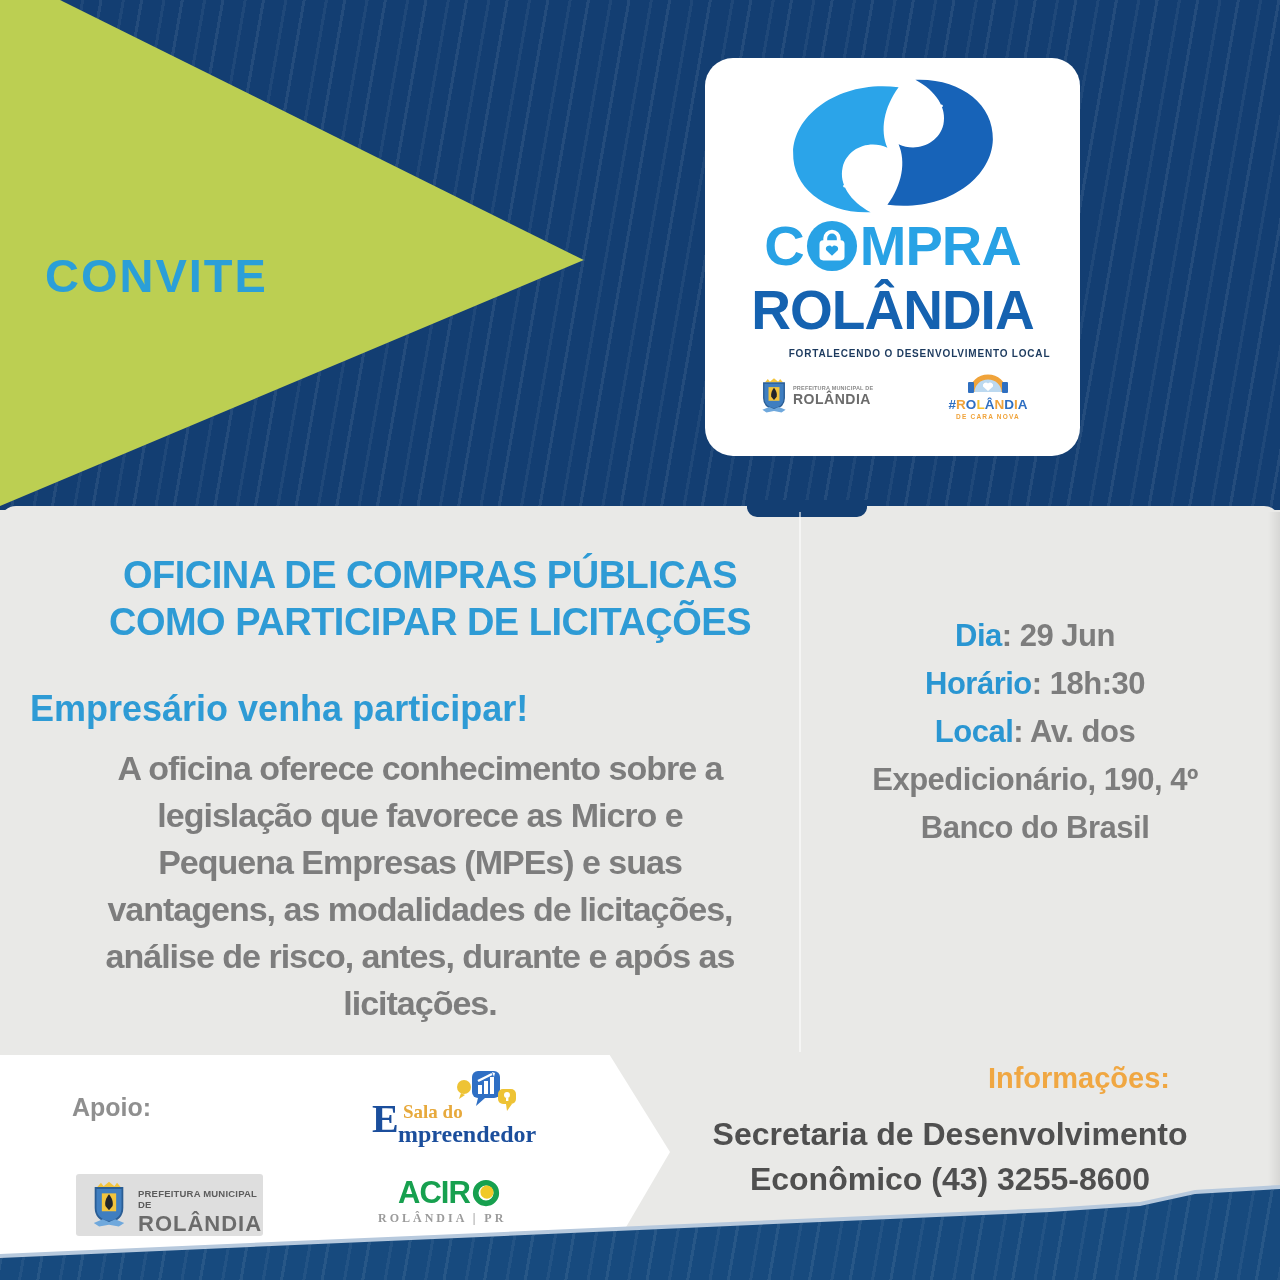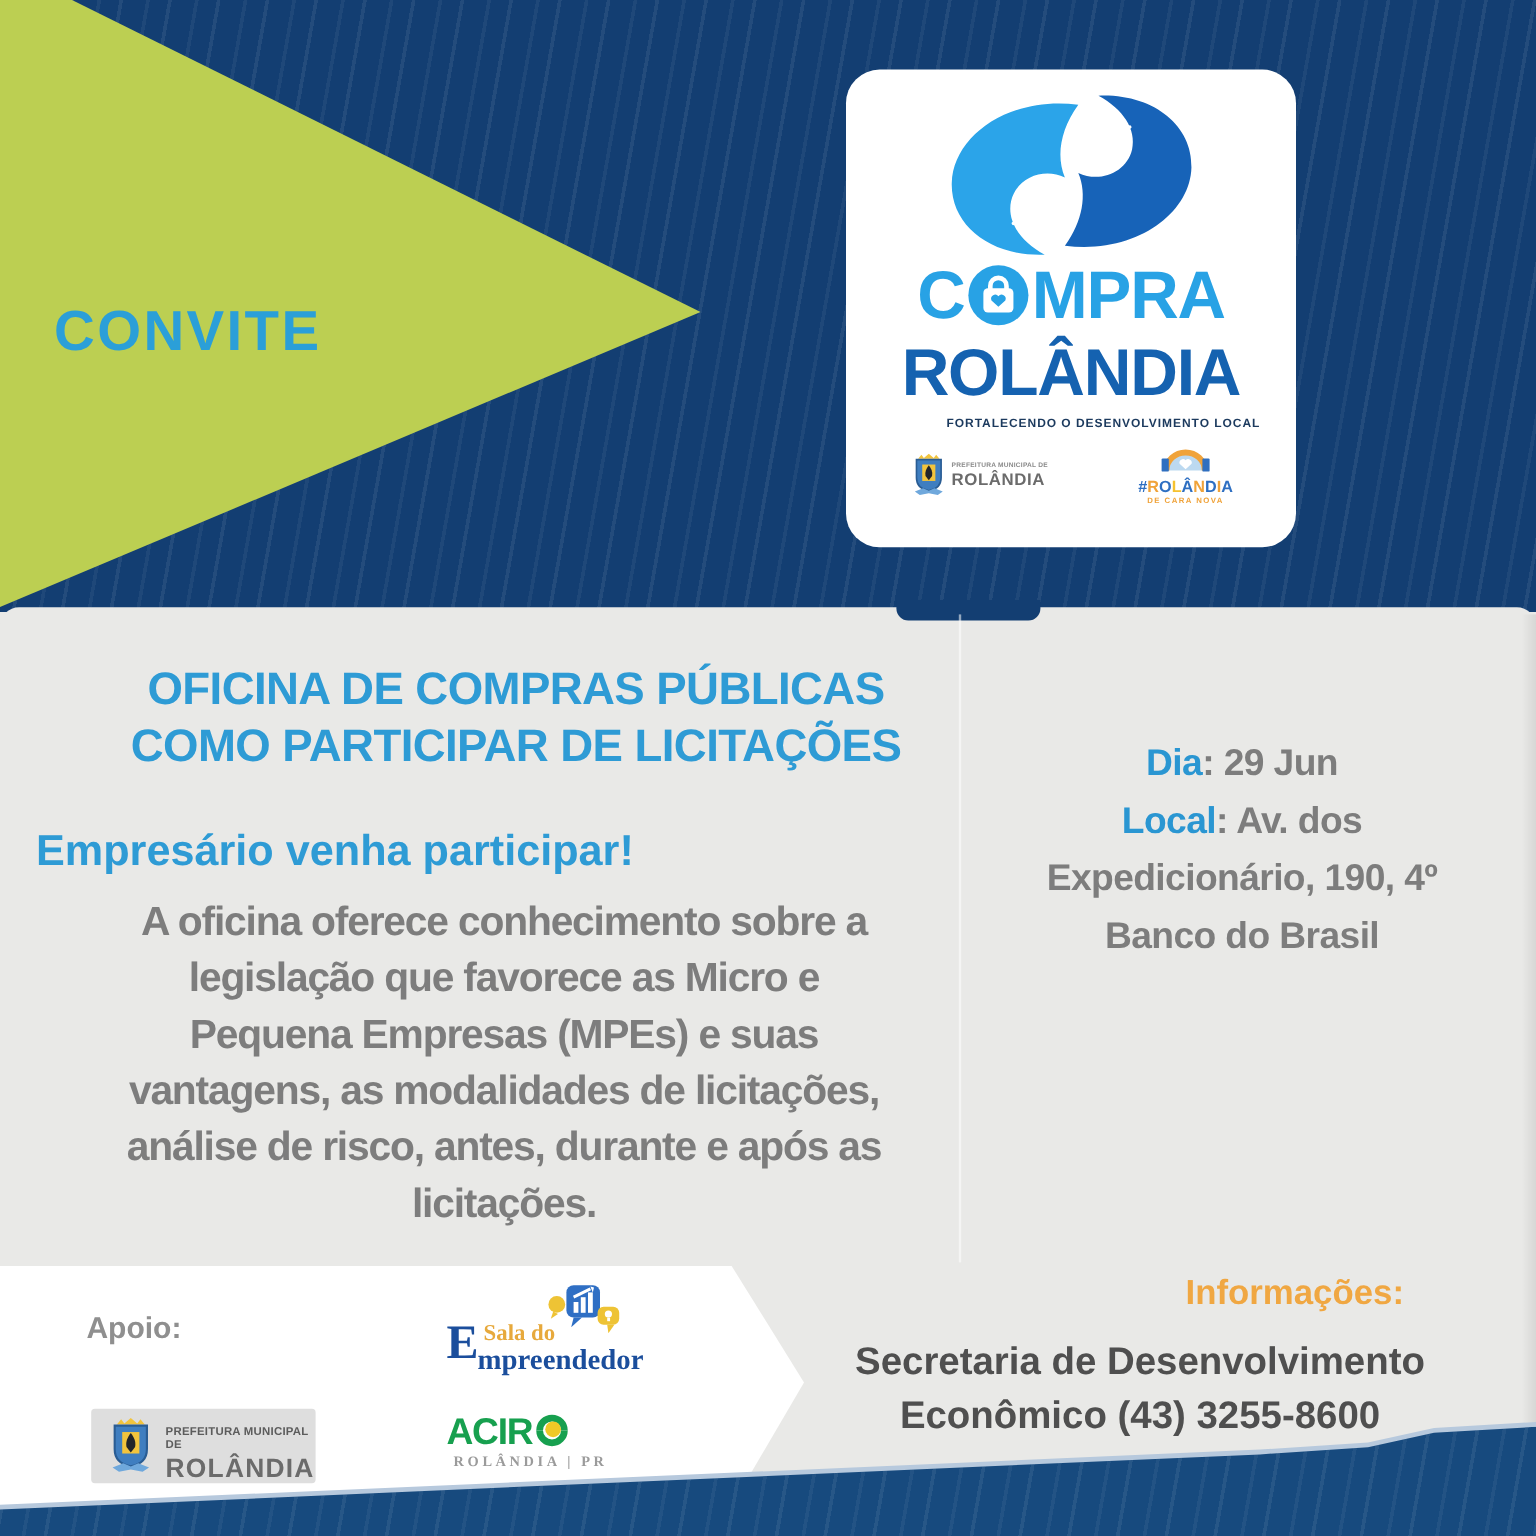--- a/index.html
+++ b/index.html
@@ -80,21 +80,21 @@
   .sala-bottom{position:absolute;left:26px;top:52px;font-size:24px;color:#1b4e9c;font-weight:bold;}
   .sala-icons{position:absolute;left:82px;top:0px;}
   
   .pref-box{position:absolute;left:76px;top:119px;width:187px;height:62px;background:#dedede;border-radius:3px;}
   .pref-box .shield{position:absolute;left:16px;top:7px;}
   .pref-text{position:absolute;left:62px;top:14px;}
   .pref-text .l1{font-size:9.5px;color:#5c5c5c;letter-spacing:.2px;}
   .pref-text .l2{font-size:22px;color:#6b6b6b;font-weight:800;letter-spacing:1px;margin-top:1px;}
   
   .acir{position:absolute;left:372px;top:122px;width:140px;}
-  .acir-row{display:flex;align-items:flex-start;}
+  .acir-row{display:flex;align-items:center;margin-left:26px;}
   .acir-word{font-size:31px;font-weight:800;color:#17a04f;letter-spacing:-1px;line-height:1;}
   .acir-sub{font-size:12px;color:#9b9b9b;letter-spacing:3px;margin-top:3px;margin-left:6px;font-family:Liberation Serif, serif;}
   
   .informacoes{position:absolute;left:850px;top:1062px;width:320px;text-align:right;font-size:29px;color:#f0a742;}
   .secretaria{position:absolute;left:670px;top:1112px;width:560px;text-align:center;color:#4f4f4f;
     font-size:32px;line-height:45px;}
   .secretaria div{white-space:nowrap;}
   
   .blue-edge{position:absolute;inset:0;background:#b7c9dd;
     clip-path:polygon(0 1254px,1050px 1208px,1140px 1202px,1195px 1190px,1280px 1185px,1280px 1280px,0 1280px);}
@@ -177,20 +177,21 @@
       <div>A oficina oferece conhecimento sobre a</div>
       <div>legislação que favorece as Micro e</div>
       <div>Pequena Empresas (MPEs) e suas</div>
       <div>vantagens, as modalidades de licitações,</div>
       <div>análise de risco, antes, durante e após as</div>
       <div>licitações.</div>
     </div>
 
   <div class="info-block">
     <div class="info-line"><span class="lbl">Dia</span><span class="rest">: 29 Jun</span></div>
+    <div class="info-line"><span class="lbl">Horário</span><span class="rest">: 18h:30</span></div>
     <div class="info-line"><span class="lbl">Local</span><span class="rest">: Av. dos</span></div>
     <div class="info-line"><span class="lbl"></span><span class="rest">Expedicionário, 190, 4º</span></div>
     <div class="info-line"><span class="lbl"></span><span class="rest">Banco do Brasil</span></div>
   </div>
 
   <div class="apoio-banner">
     <div class="apoio-label">Apoio:</div>
 
 
     <div class="sala">

